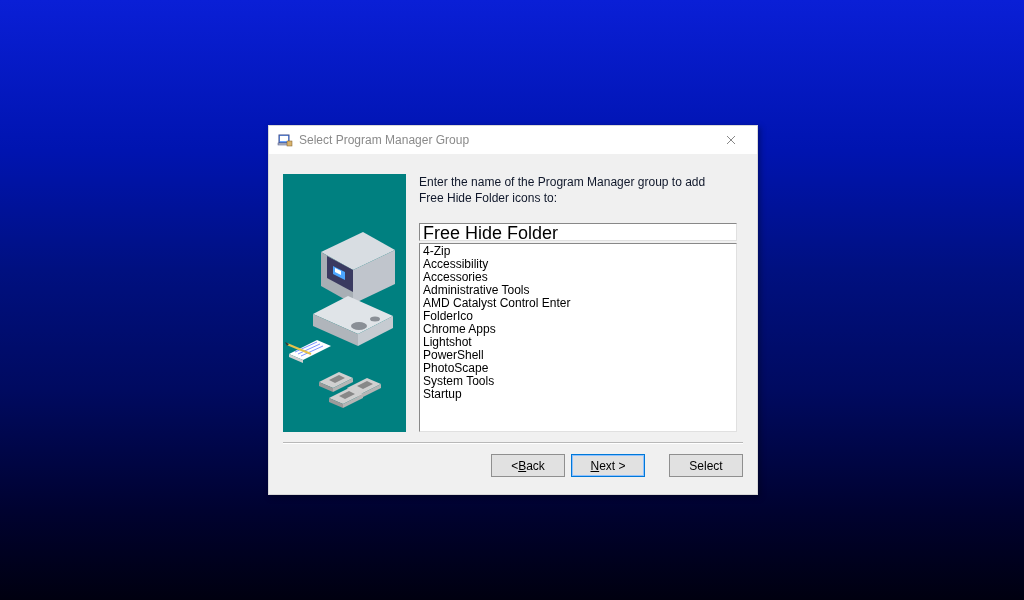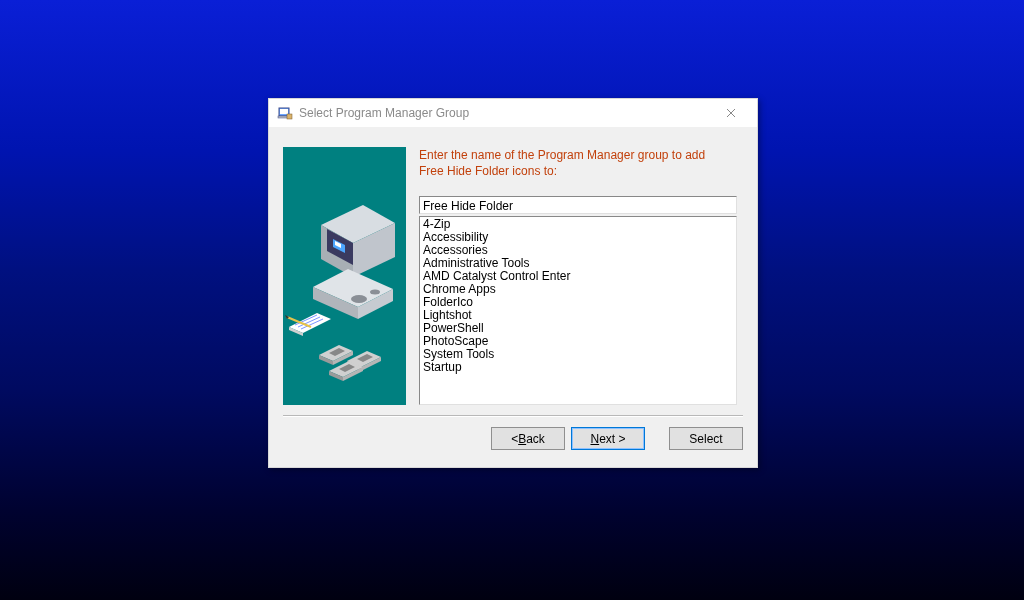--- a/index.html
+++ b/index.html
@@ -13,21 +13,21 @@
   }
   #desktop {
     width: 1024px;
     height: 600px;
     background: linear-gradient(to bottom, #0a1fd6 0%, #0014b0 25%, #001080 45%, #000a60 65%, #000230 85%, #000010 100%);
     position: relative;
   }
   .dialog {
     position: absolute;
     left: 268px;
-    top: 98px;
+    top: 125px;
     width: 488px;
     height: 368px;
     background: #f0f0f0;
     border: 1px solid #d8d8d8;
     box-shadow: 2px 2px 6px rgba(0,0,0,0.35);
   }
   .titlebar {
     height: 28px;
     background: #ffffff;
     display: flex;
@@ -64,37 +64,37 @@
     top: 20px;
     width: 123px;
     height: 258px;
     background: #008080;
   }
   .instruction {
     position: absolute;
     left: 150px;
     top: 20px;
     width: 300px;
-    color: #c2410c;
+    color: #0f172a;
     line-height: 1.35;
     font-size: 12px;
   }
   .input-box {
     position: absolute;
     left: 150px;
     top: 69px;
     width: 318px;
     height: 18px;
     background: #fff;
     border-top: 1px solid #888;
     border-left: 1px solid #888;
     border-right: 1px solid #e0e0e0;
     border-bottom: 1px solid #e0e0e0;
     padding: 0 3px;
-    font-size: 12px;
+    font-size: 18px;
     line-height: 18px;
     box-sizing: border-box;
   }
   .list-box {
     position: absolute;
     left: 150px;
     top: 89px;
     width: 318px;
     height: 189px;
     background: #fff;
@@ -216,22 +216,22 @@
       <div class="instruction">Enter the name of the Program Manager group to add Free Hide Folder icons to:</div>
 
       <div class="input-box">Free Hide Folder</div>
 
       <div class="list-box">
         <div>4-Zip</div>
         <div>Accessibility</div>
         <div>Accessories</div>
         <div>Administrative Tools</div>
         <div>AMD Catalyst Control Enter</div>
+        <div>FolderIco</div>
         <div>Chrome Apps</div>
-        <div>FolderIco</div>
         <div>Lightshot</div>
         <div>PowerShell</div>
         <div>PhotoScape</div>
         <div>System Tools</div>
         <div>Startup</div>
       </div>
 
       <div class="rule"></div>
 
       <div class="buttons">

